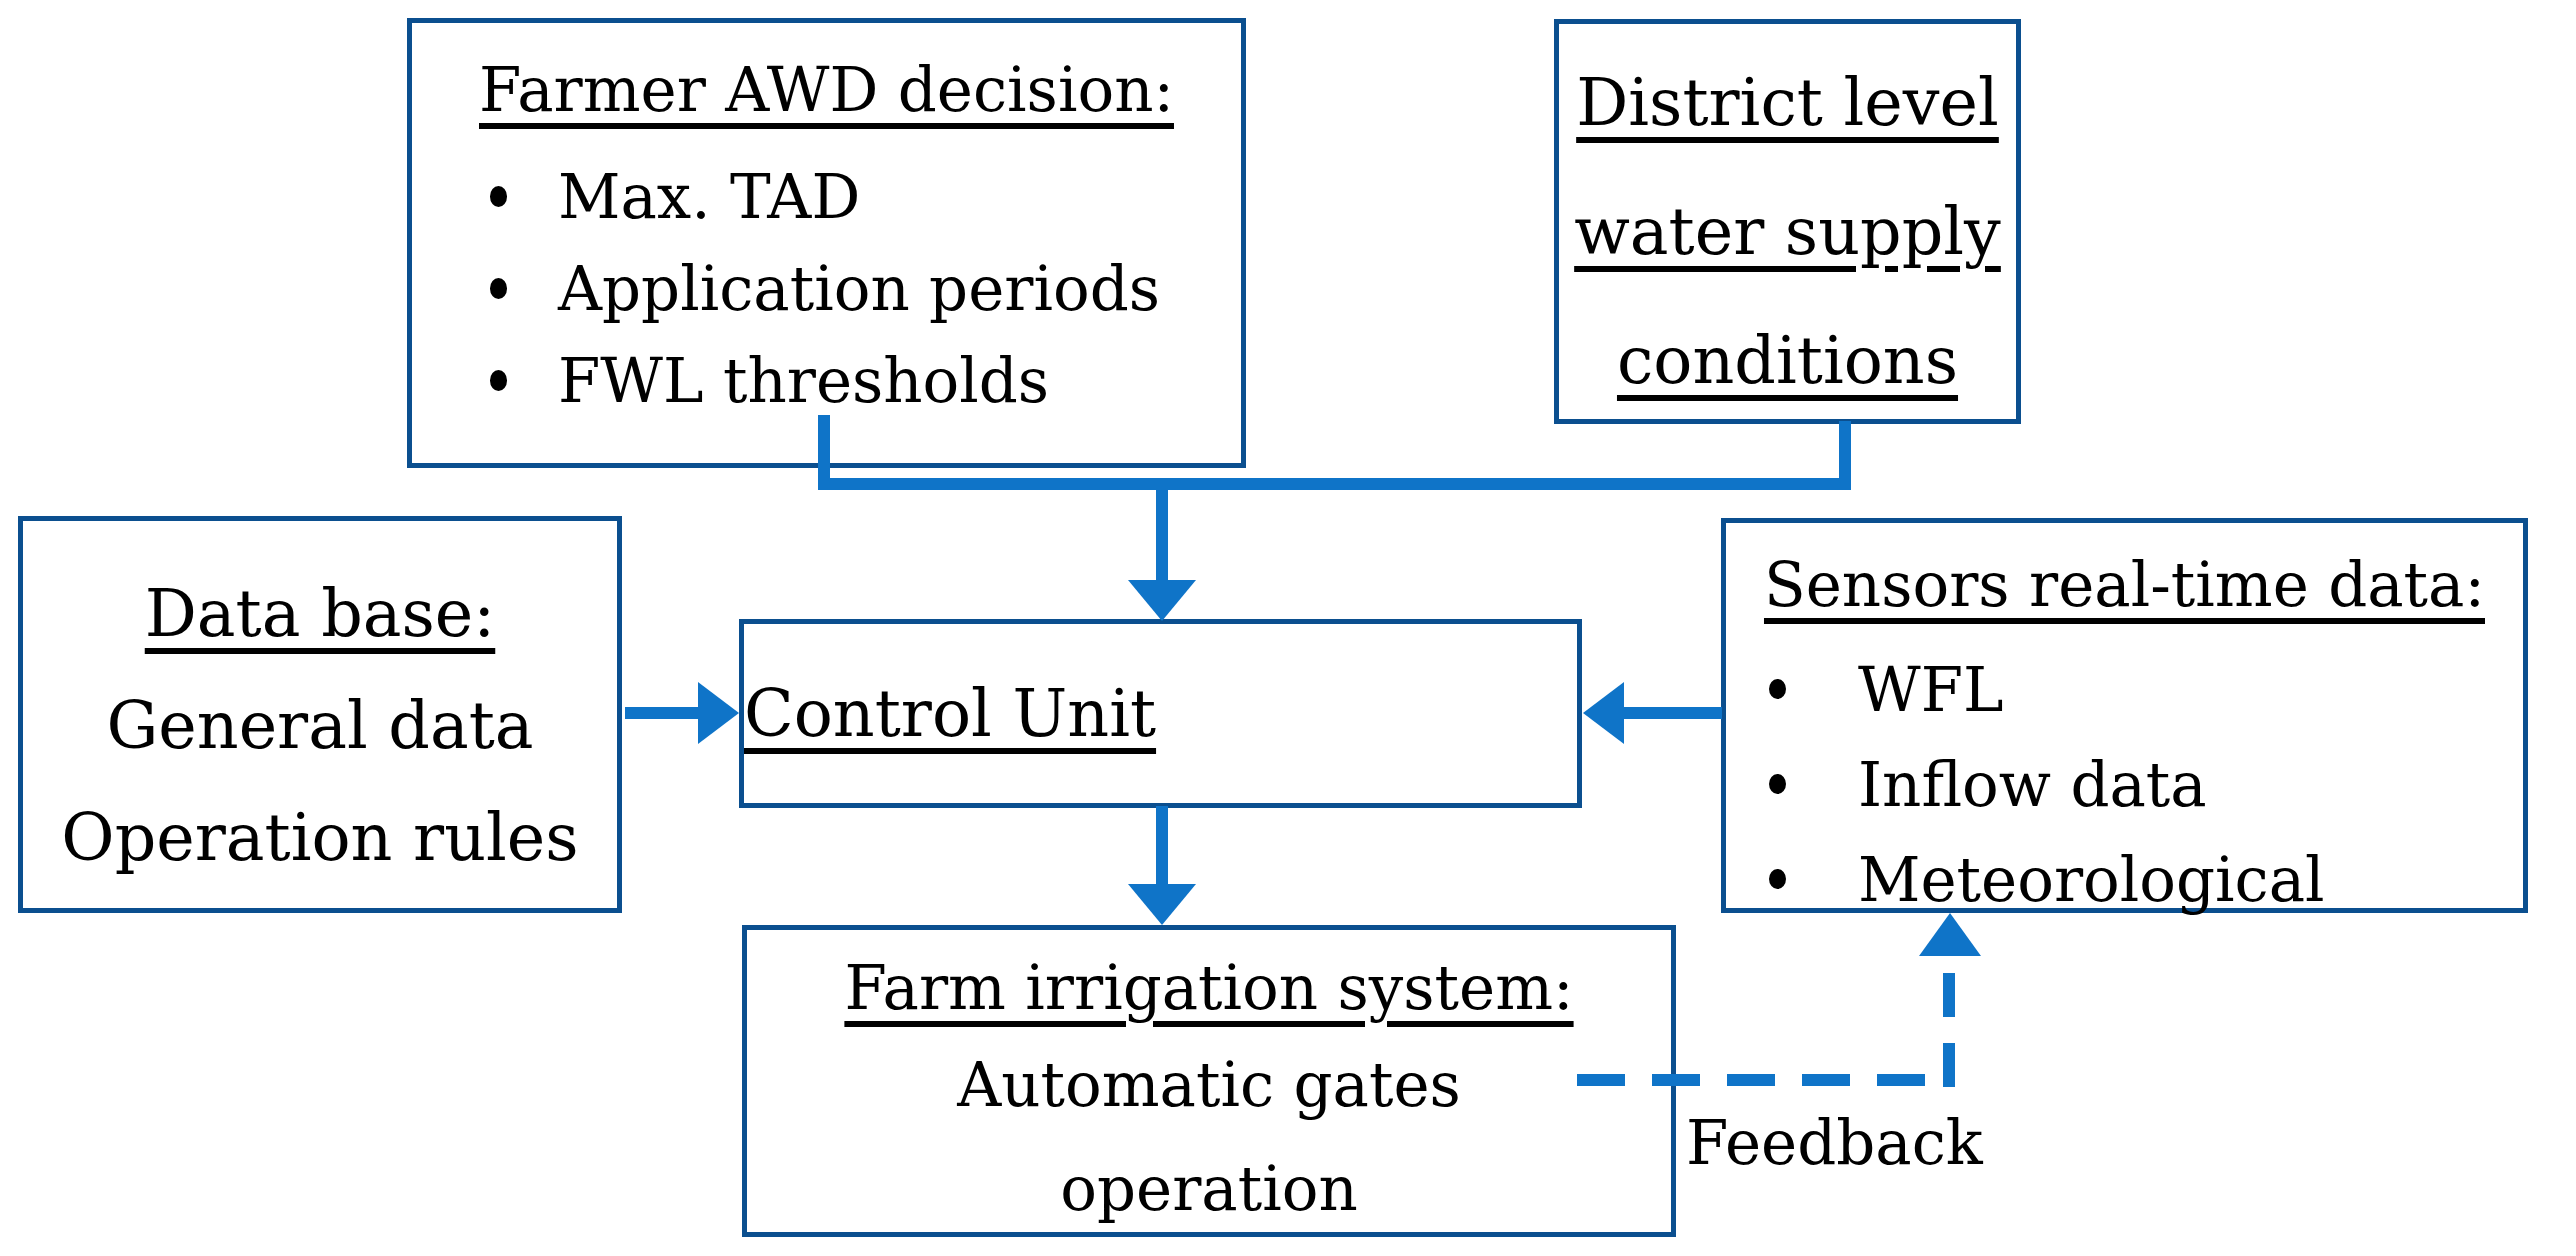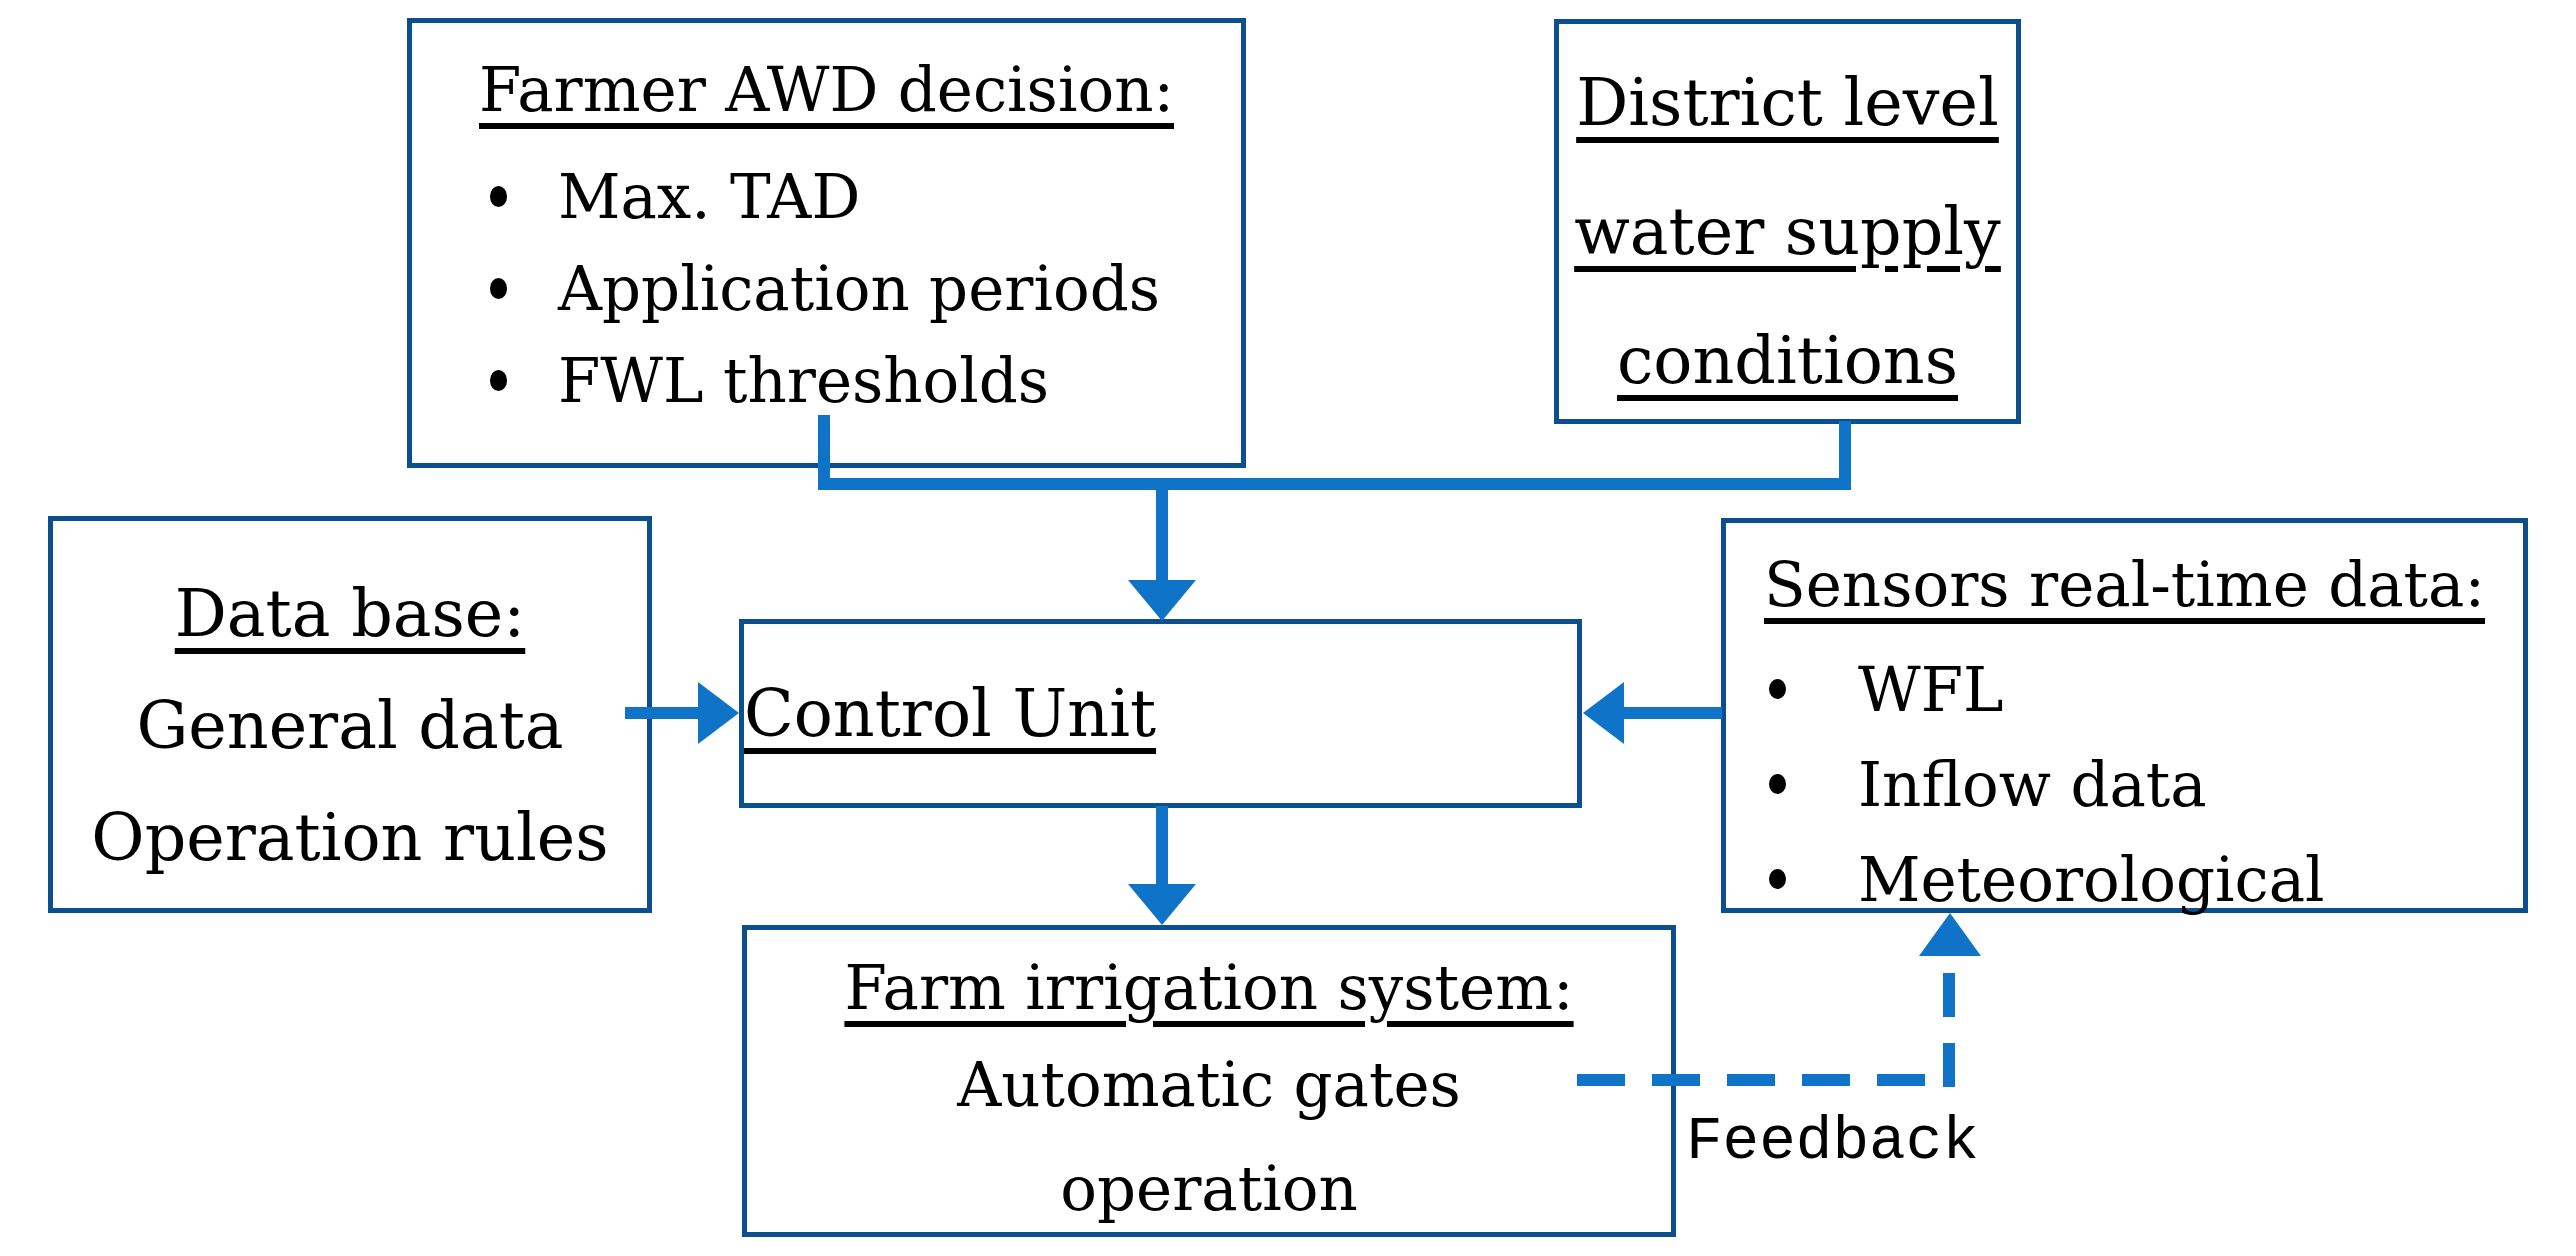--- a/index.html
+++ b/index.html
@@ -30,21 +30,21 @@
   #box-farmer{left:407px;top:18px;width:839px;height:450px;font-size:61px;}
   #box-farmer .title{margin-top:31px;}
   #box-farmer .bullets{margin-top:25.5px;}
   #box-farmer .bullet-row{display:flex;align-items:center;height:92px;padding-left:78px;}
   #box-farmer .dot{margin-right:51px;}
 
   #box-district{left:1554px;top:19px;width:467px;height:405px;font-size:65px;}
   #box-district .lines{margin-top:13.6px;}
   #box-district .line{line-height:129px;}
 
-  #box-database{left:18px;top:516px;width:604px;height:397px;font-size:65px;margin-left:30px;}
+  #box-database{left:18px;top:516px;width:604px;height:397px;font-size:65px;}
   #box-database .lines{margin-top:37px;}
   #box-database .line{line-height:112px;}
 
   #box-control{left:739px;top:619px;width:843px;height:189px;font-size:65px;
     display:flex;align-items:center;justify-content:flex-start;}
 
   #box-sensors{left:1721px;top:518px;width:807px;height:395px;font-size:61px;}
   #box-sensors .title{margin-top:25.5px;}
   #box-sensors .bullets{margin-top:22px;}
   #box-sensors .bullet-row{display:flex;align-items:center;height:95px;padding-left:43px;}
@@ -87,21 +87,21 @@
 
   #fb-h{left:1577px;top:1074px;width:378px;height:12px;background:none;
     background-image:repeating-linear-gradient(to right,var(--arrow) 0 48px,transparent 48px 75px);}
   #fb-v{left:1943px;top:959px;width:12px;height:128px;background:none;
     background-image:repeating-linear-gradient(to top,var(--arrow) 0 44px,transparent 44px 70px);}
   #fb-head{left:1919px;top:913px;
     border-left:31px solid transparent;border-right:31px solid transparent;
     border-bottom:43px solid var(--arrow);}
 
   #feedback-label{position:absolute;left:1686px;top:1107px;width:289px;
-    text-align:center;font-size:61px;font-family:Liberation Mono, monospace;}
+    text-align:center;font-size:61px;}
 </style>
 </head>
 <body>
 
 <div class="box" id="box-farmer">
   <div class="title center u">Farmer AWD decision:</div>
   <div class="bullets">
     <div class="bullet-row">
       <span class="dot"></span>
       <span>Max. TAD</span>

